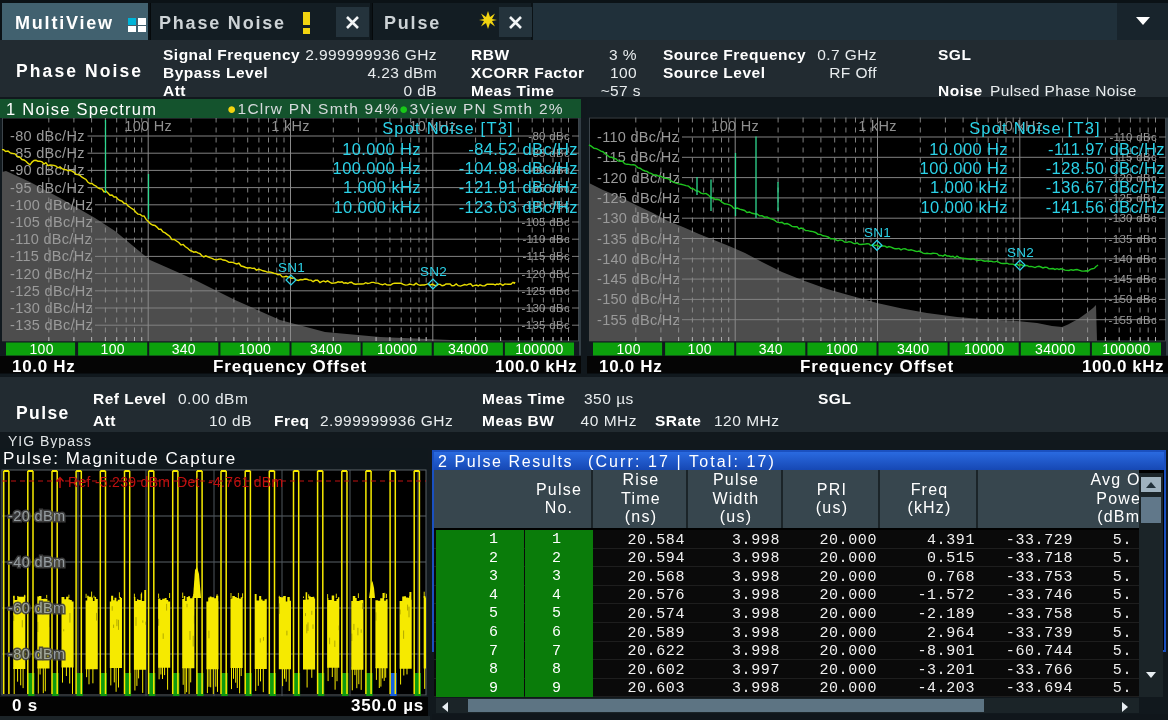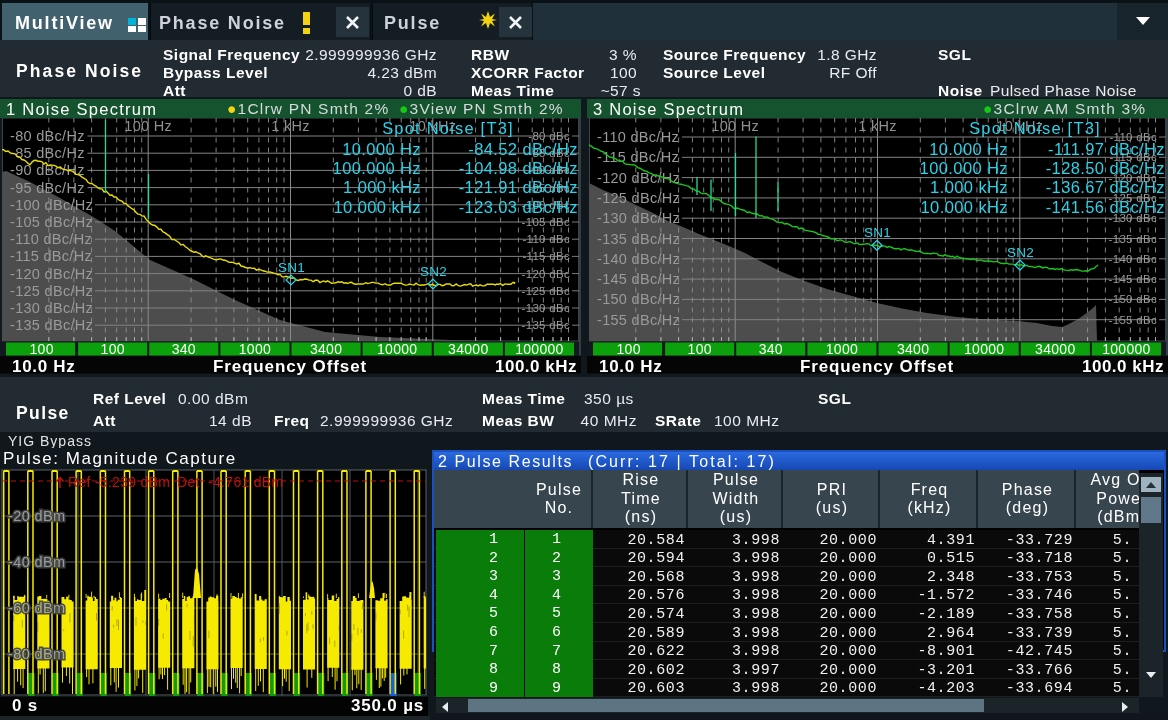--- a/index.html
+++ b/index.html
@@ -78,21 +78,21 @@
       <span class="hl" style="right:731px;top:24px">4.23 dBm</span>
       <span class="hl" style="left:163px;top:42px"><b>Att</b></span>
       <span class="hl" style="right:731px;top:42px">0 dB</span>
       <span class="hl" style="left:471px;top:6px"><b>RBW</b></span>
       <span class="hl" style="right:531px;top:6px">3 %</span>
       <span class="hl" style="left:471px;top:24px"><b>XCORR Factor</b></span>
       <span class="hl" style="right:531px;top:24px">100</span>
       <span class="hl" style="left:471px;top:42px"><b>Meas Time</b></span>
       <span class="hl" style="right:527px;top:42px">~57 s</span>
       <span class="hl" style="left:663px;top:6px"><b>Source Frequency</b></span>
-      <span class="hl" style="right:291px;top:6px">1.8 GHz</span>
+      <span class="hl" style="right:291px;top:6px">0.7 GHz</span>
       <span class="hl" style="left:663px;top:24px"><b>Source Level</b></span>
       <span class="hl" style="right:291px;top:24px">RF Off</span>
       <span class="hl" style="left:938px;top:6px"><b>SGL</b></span>
       <span class="hl" style="left:938px;top:42px"><b>Noise</b></span>
       <span class="hl" style="left:990px;top:42px">Pulsed Phase Noise</span>
     </div>
     <div id="chart1">
       <svg width="581" height="277" viewBox="0 0 581 277" style="position:absolute;left:0;top:0">
         <rect x="0" y="0" width="581" height="277" fill="#11191e"></rect>
         <rect x="2" y="18.5" width="577" height="224" fill="#000000"></rect>
@@ -249,21 +249,21 @@
         <text x="468.3" y="254.5" font-size="14" letter-spacing="0.3" fill="#ffffff" text-anchor="middle">34000</text>
         <rect x="504.9" y="243.5" width="69.1" height="13" fill="#0ca00c"></rect>
         <text x="539.4" y="254.5" font-size="14" letter-spacing="0.3" fill="#ffffff" text-anchor="middle">100000</text>
         <rect x="0" y="257" width="581" height="17.5" fill="#050505"></rect>
         <text x="12" y="272.5" font-size="17" letter-spacing="0.7" font-weight="bold" fill="#ffffff">10.0 Hz</text>
         <text x="290" y="272.5" font-size="17" letter-spacing="0.9" font-weight="bold" fill="#ffffff" text-anchor="middle">Frequency Offset</text>
         <text x="577" y="272.5" font-size="17" letter-spacing="0.5" font-weight="bold" fill="#ffffff" text-anchor="end">100.0 kHz</text>
       </svg>
       <div class="ctitle">
         <span style="position:absolute;left:6px;top:1px">1 Noise Spectrum</span>
-        <span class="leg" style="left:227px;color:#f2d410">●<span style="color:#d6dadc">1Clrw PN Smth 2%</span></span>
+        <span class="leg" style="left:227px;color:#f2d410">●<span style="color:#d6dadc">1Clrw PN Smth 94%</span></span>
         <span class="leg" style="left:399px;color:#18c818">●<span style="color:#d6dadc">3View PN Smth 2%</span></span>
       </div>
     </div>
     <div id="chart2">
       <svg width="581" height="277" viewBox="0 0 581 277" style="position:absolute;left:0;top:0">
         <rect x="0" y="0" width="581" height="277" fill="#11191e"></rect>
         <rect x="2" y="18.5" width="577" height="224" fill="#000000"></rect>
         <rect x="2.5" y="19" width="576" height="223" fill="none" stroke="#3c444a" stroke-width="1"></rect>
         <rect x="579" y="18.5" width="2" height="238" fill="#323d44"></rect>
         <path d="M2,242L2.0,84.0L16.0,91.0L33.0,98.0L49.0,106.0L66.0,114.0L81.0,122.0L96.0,128.0L112.0,135.0L127.0,141.0L142.0,147.0L158.0,154.0L175.0,163.0L195.0,173.0L215.0,181.0L240.0,190.0L265.0,197.0L290.0,204.0L315.0,209.5L340.0,214.0L370.0,218.0L400.0,220.5L430.0,222.0L450.0,224.0L465.0,227.0L475.0,228.0L481.0,225.5L492.0,219.5L501.0,213.0L506.0,209.0L509.0,206.0L510.0,242.0L510.0,242Z" fill="#4d4d4d"></path>
@@ -410,39 +410,35 @@
         <text x="397.2" y="254.5" font-size="14" letter-spacing="0.3" fill="#ffffff" text-anchor="middle">10000</text>
         <rect x="433.8" y="243.5" width="69.1" height="13" fill="#0ca00c"></rect>
         <text x="468.3" y="254.5" font-size="14" letter-spacing="0.3" fill="#ffffff" text-anchor="middle">34000</text>
         <rect x="504.9" y="243.5" width="69.1" height="13" fill="#0ca00c"></rect>
         <text x="539.4" y="254.5" font-size="14" letter-spacing="0.3" fill="#ffffff" text-anchor="middle">100000</text>
         <rect x="0" y="257" width="581" height="17.5" fill="#050505"></rect>
         <text x="12" y="272.5" font-size="17" letter-spacing="0.7" font-weight="bold" fill="#ffffff">10.0 Hz</text>
         <text x="290" y="272.5" font-size="17" letter-spacing="0.9" font-weight="bold" fill="#ffffff" text-anchor="middle">Frequency Offset</text>
         <text x="577" y="272.5" font-size="17" letter-spacing="0.5" font-weight="bold" fill="#ffffff" text-anchor="end">100.0 kHz</text>
       </svg>
-      <div class="ctitle">
-        <span style="position:absolute;left:6px;top:1px">3 Noise Spectrum</span>
-        <span class="leg" style="left:396px;color:#18c818">●<span style="color:#d6dadc">3Clrw AM Smth 3%</span></span>
-      </div>
     </div>
     <div id="pulsehdr">
       <span class="hl" style="left:16px;top:26px"><b style="font-size:17.5px;letter-spacing:1.4px">Pulse</b></span>
       <span class="hl" style="left:93px;top:13px"><b>Ref Level</b></span>
       <span class="hl" style="left:178px;top:13px">0.00 dBm</span>
       <span class="hl" style="left:93px;top:35px"><b>Att</b></span>
-      <span class="hl" style="right:916px;top:35px">14 dB</span>
+      <span class="hl" style="right:916px;top:35px">10 dB</span>
       <span class="hl" style="left:274px;top:35px"><b>Freq</b></span>
       <span class="hl" style="left:320px;top:35px">2.999999936 GHz</span>
       <span class="hl" style="left:482px;top:13px"><b>Meas Time</b></span>
       <span class="hl" style="left:584px;top:13px">350 µs</span>
       <span class="hl" style="left:482px;top:35px"><b>Meas BW</b></span>
       <span class="hl" style="right:531px;top:35px">40 MHz</span>
       <span class="hl" style="left:655px;top:35px"><b>SRate</b></span>
-      <span class="hl" style="left:714px;top:35px">100 MHz</span>
+      <span class="hl" style="left:714px;top:35px">120 MHz</span>
       <span class="hl" style="left:818px;top:13px"><b>SGL</b></span>
     </div>
     <div id="yig">YIG Bypass</div>
     <div id="capture">
       <svg width="428" height="268" viewBox="0 0 428 268" style="position:absolute;left:0;top:0">
         <rect width="428" height="268" fill="#10181d"></rect>
         <rect x="2" y="22" width="424" height="226" fill="#000000"></rect>
         <rect x="2" y="22" width="424" height="225" fill="none" stroke="#5a6268" stroke-width="1"></rect>
         <line x1="2" y1="68" x2="426" y2="68" stroke="#5a6268" stroke-width="1"></line>
         <line x1="2" y1="114" x2="426" y2="114" stroke="#5a6268" stroke-width="1"></line>
@@ -507,23 +503,20 @@
         </div>
         <div class="hcell" style="left:257px;width:92px">
           <div>Pulse<br>Width<br>(us)</div>
         </div>
         <div class="hcell" style="left:352px;width:94px">
           <div>PRI<br>(us)</div>
         </div>
         <div class="hcell" style="left:449px;width:95px">
           <div>Freq<br>(kHz)</div>
         </div>
-        <div class="hcell" style="left:547px;width:95px">
-          <div>Phase<br>(deg)</div>
-        </div>
         <div class="hcell" style="left:645px;width:88px">
           <div>Avg ON<br>Power<br>(dBm)</div>
         </div>
       </div>
       <div class="rrow" style="top:78.0px">
         <div class="gcell" style="left:2px;width:88px">
           <span style="position:absolute;right:26px">1</span>
         </div>
         <div class="gcell" style="left:91px;width:68px">
           <span style="position:absolute;right:32px">1</span>
@@ -552,21 +545,21 @@
       <div class="rrow" style="top:115.2px">
         <div class="gcell" style="left:2px;width:88px">
           <span style="position:absolute;right:26px">3</span>
         </div>
         <div class="gcell" style="left:91px;width:68px">
           <span style="position:absolute;right:32px">3</span>
         </div>
         <div class="vcell" style="left:162px;width:92px">20.568</div>
         <div class="vcell" style="left:257px;width:92px">3.998</div>
         <div class="vcell" style="left:352px;width:94px">20.000</div>
-        <div class="vcell" style="left:449px;width:95px">2.348</div>
+        <div class="vcell" style="left:449px;width:95px">0.768</div>
         <div class="vcell" style="left:547px;width:95px">-33.753</div>
         <div class="vcell" style="left:645px;width:56px">5.</div>
       </div>
       <div class="rrow" style="top:133.8px">
         <div class="gcell" style="left:2px;width:88px">
           <span style="position:absolute;right:26px">4</span>
         </div>
         <div class="gcell" style="left:91px;width:68px">
           <span style="position:absolute;right:32px">4</span>
         </div>
@@ -609,21 +602,21 @@
         <div class="gcell" style="left:2px;width:88px">
           <span style="position:absolute;right:26px">7</span>
         </div>
         <div class="gcell" style="left:91px;width:68px">
           <span style="position:absolute;right:32px">7</span>
         </div>
         <div class="vcell" style="left:162px;width:92px">20.622</div>
         <div class="vcell" style="left:257px;width:92px">3.998</div>
         <div class="vcell" style="left:352px;width:94px">20.000</div>
         <div class="vcell" style="left:449px;width:95px">-8.901</div>
-        <div class="vcell" style="left:547px;width:95px">-42.745</div>
+        <div class="vcell" style="left:547px;width:95px">-60.744</div>
         <div class="vcell" style="left:645px;width:56px">5.</div>
       </div>
       <div class="rrow" style="top:208.2px">
         <div class="gcell" style="left:2px;width:88px">
           <span style="position:absolute;right:26px">8</span>
         </div>
         <div class="gcell" style="left:91px;width:68px">
           <span style="position:absolute;right:32px">8</span>
         </div>
         <div class="vcell" style="left:162px;width:92px">20.602</div>

